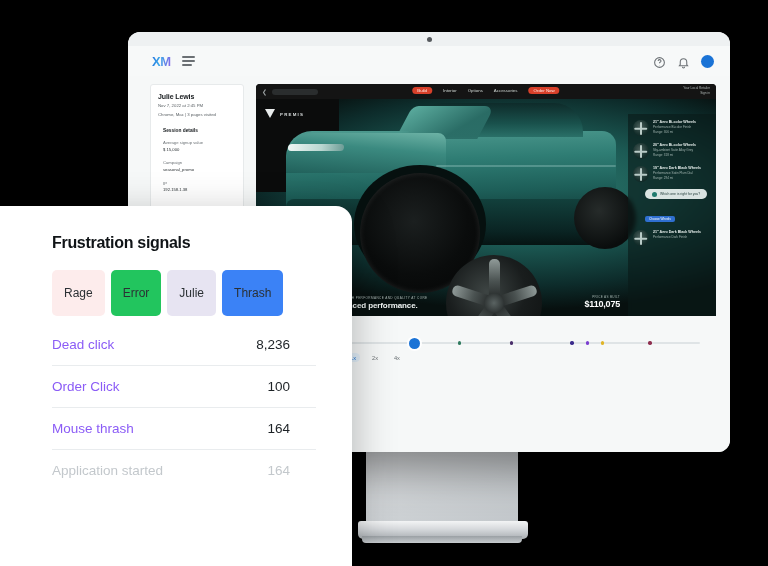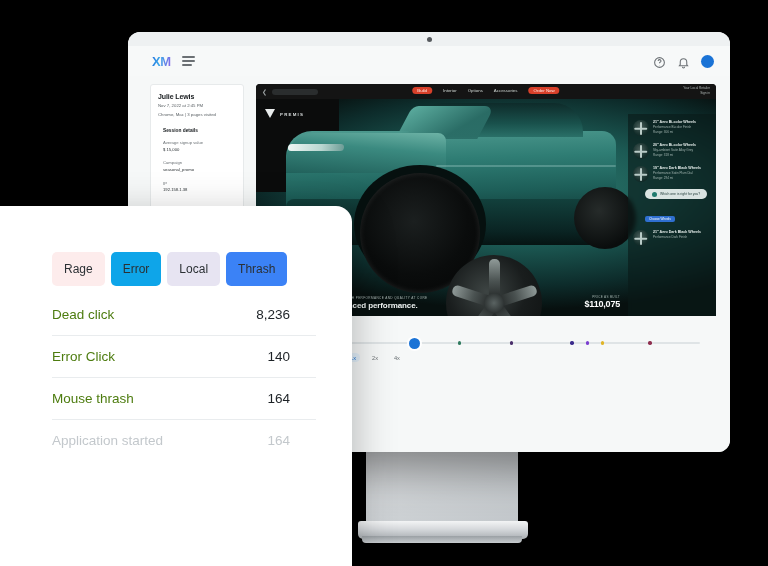--- a/index.html
+++ b/index.html
@@ -402,35 +402,35 @@
   }
   #frustration-title {
     font-size: 16px; font-weight: 700; color: #101417;
     letter-spacing: -.3px;
   }
   #signal-chips {
     display:flex; gap: 6px; margin-top: 18px;
   }
   .chip {
     font-size: 12px; color: #2b3034;
-    padding: 10px 12px; border-radius: 5px; white-space:nowrap;
+    padding: 16px 12px; border-radius: 5px; white-space:nowrap;
   }
   #timeline-title {
     font-size: 15px; font-weight: 700; color: #101417;
     margin-top: 32px; letter-spacing:-.2px;
   }
   #timeline-list { margin-top: 8px; }
   .timeline-row {
     display:flex; align-items:center; justify-content:space-between;
     padding: 13px 0 13px 0;
     border-bottom: 1px solid #e9ecee;
     padding-right: 26px;
   }
   .timeline-row:last-child { border-bottom: none; }
-  .tl-label { font-size: 13.5px; color: #4d7c0f; }
+  .tl-label { font-size: 13.5px; color: #8b5cf6; }
   .tl-value { font-size: 13.5px; color: #1d2226; }
   .timeline-row.muted .tl-label,
   .timeline-row.muted .tl-value { color: #c3c8cc; }
   #card-fade {
     position:absolute; left:0; right:0; bottom:0; height:64px;
     background: linear-gradient(180deg, rgba(255,255,255,0) 0%, rgba(255,255,255,.95) 70%, #fff 100%);
     pointer-events:none;
   }
 </style>
 </head>
@@ -619,37 +619,38 @@
         <div id="time-display">05:47 / 11:31</div>
         <div class="speed-btn active">1x</div>
         <div class="speed-btn">2x</div>
         <div class="speed-btn">4x</div>
       </div>
     </div>
 
   </div>
 
   <div id="frustration-card">
+    <div id="frustration-title">Frustration signals</div>
 
     <div id="signal-chips">
       <div class="chip" style="background:#fdecec">Rage</div>
-      <div class="chip" style="background:#0ea5e9">Error</div>
-      <div class="chip" style="background:#e7e4f2">Local</div>
+      <div class="chip" style="background:#22c55e">Error</div>
+      <div class="chip" style="background:#e7e4f2">Julie</div>
       <div class="chip" style="background:#3b82f6">Thrash</div>
     </div>
 
 
     <div id="timeline-list">
       <div class="timeline-row">
         <span class="tl-label">Dead click</span>
         <span class="tl-value">8,236</span>
       </div>
       <div class="timeline-row">
-        <span class="tl-label">Error Click</span>
-        <span class="tl-value">140</span>
+        <span class="tl-label">Order Click</span>
+        <span class="tl-value">100</span>
       </div>
       <div class="timeline-row">
         <span class="tl-label">Mouse thrash</span>
         <span class="tl-value">164</span>
       </div>
       <div class="timeline-row muted">
         <span class="tl-label">Application started</span>
         <span class="tl-value">164</span>
       </div>
     </div>

